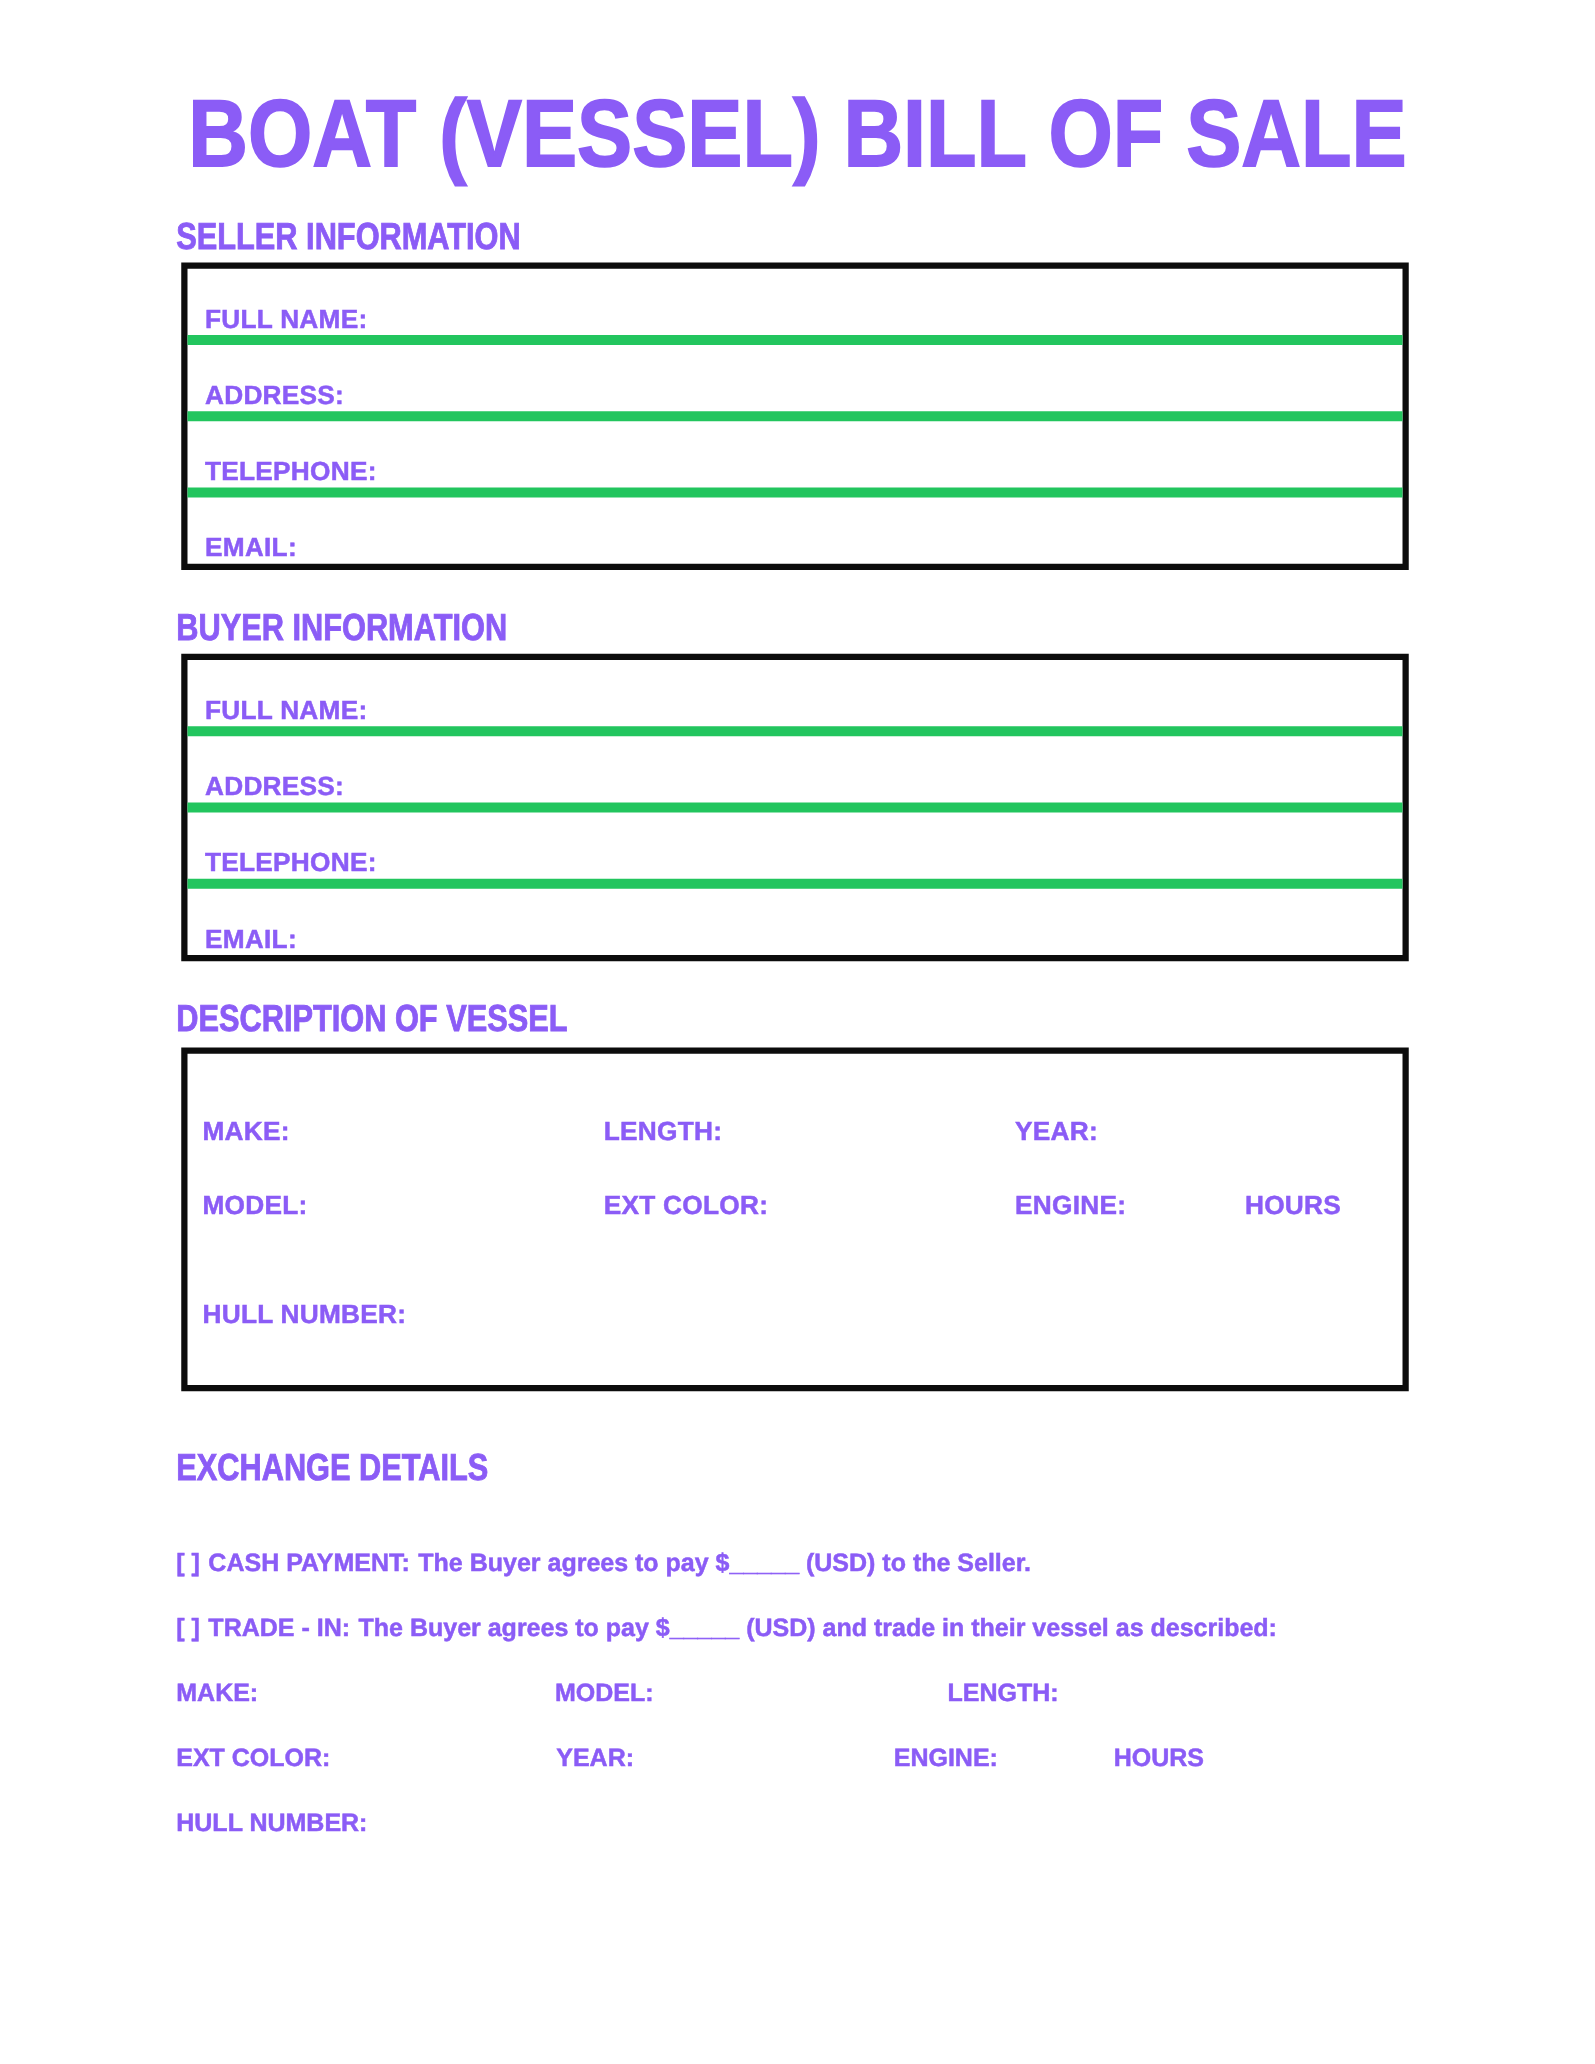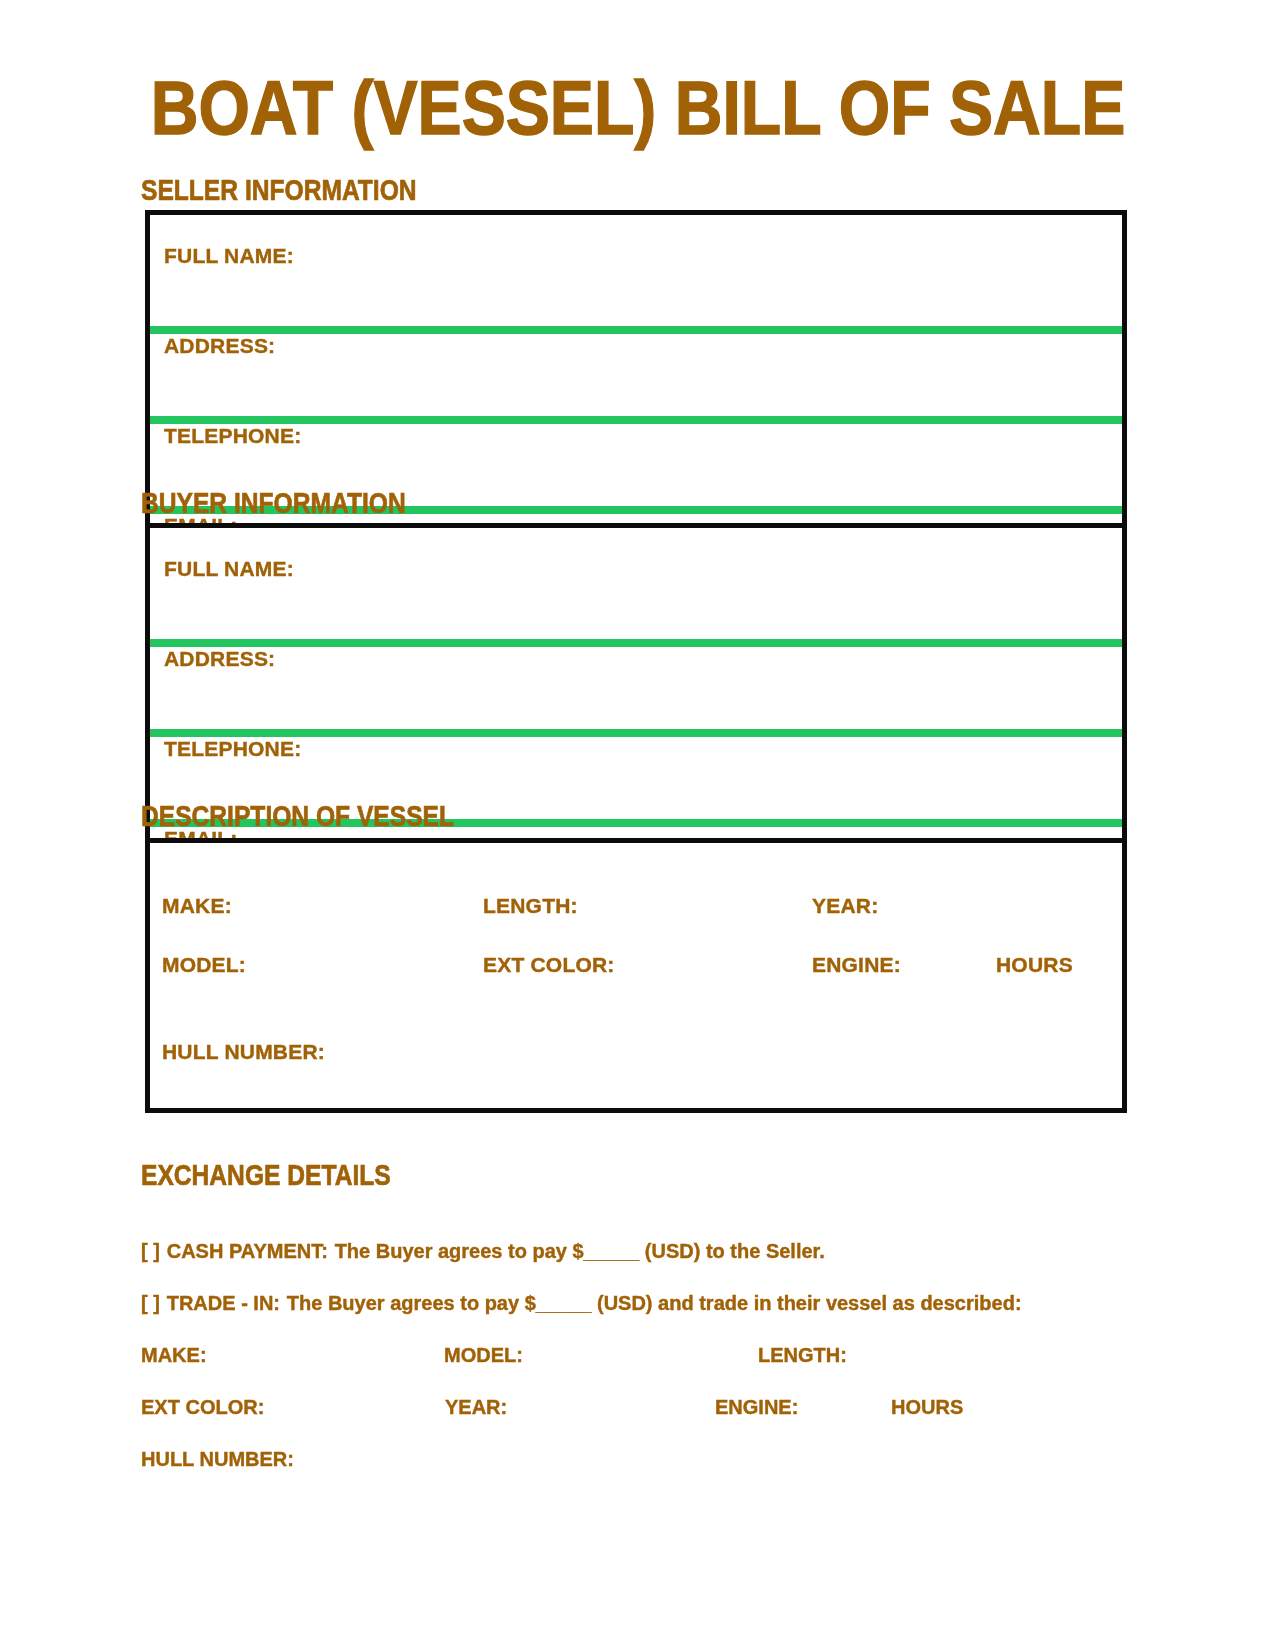--- a/index.html
+++ b/index.html
@@ -3,21 +3,21 @@
 <meta charset="utf-8">
 <style>
   html,body{margin:0;padding:0;background:#e8e8e8;}
   .page{
     position:relative;
     width:1276px;height:1651px;
     margin:0 auto;
     background:#ffffff;
     font-family:"Liberation Sans",sans-serif;
     font-weight:bold;
-    color:#a16207;
+    color:#8b5cf6;
     -webkit-text-stroke:0.4px currentColor;
     overflow:hidden;
   }
   .title{
     position:absolute;top:66px;left:0;width:100%;
     margin:0;text-align:center;
     font-size:76px;line-height:1.1;
     letter-spacing:0px;
     transform:scaleX(0.87);
     -webkit-text-stroke:1.4px currentColor;
@@ -39,23 +39,22 @@
   .ftable{
     position:absolute;left:145px;width:982px;
     border:5px solid #0c0c0c;
     box-sizing:border-box;
     background:#fff;
   }
   .t-seller{top:210px;}
   .t-buyer{top:523px;}
   .frow{
     height:53px;
-    display:flex;align-items:flex-start;
+    display:flex;align-items:flex-end;
     padding-left:14px;
-    margin-top:29px;
   }
   .frow + .frow{border-top:8px solid #22c55e;}
   .flabel{font-size:21px;letter-spacing:0.2px;}
 
   .vbox{
     position:absolute;left:145px;top:838px;
     width:982px;height:275px;
     border:5px solid #0c0c0c;
     box-sizing:border-box;
     background:#fff;

